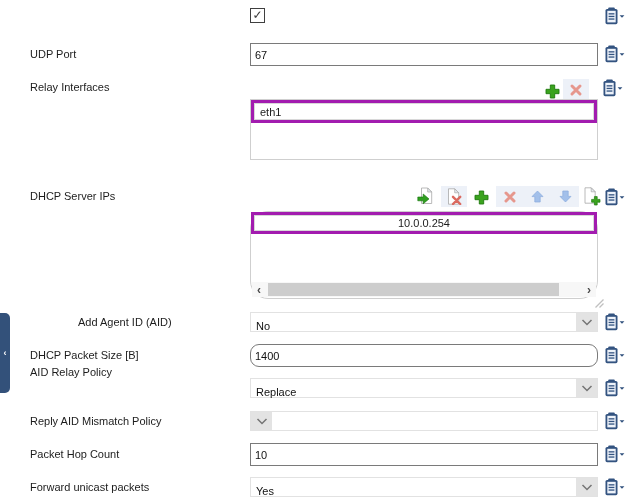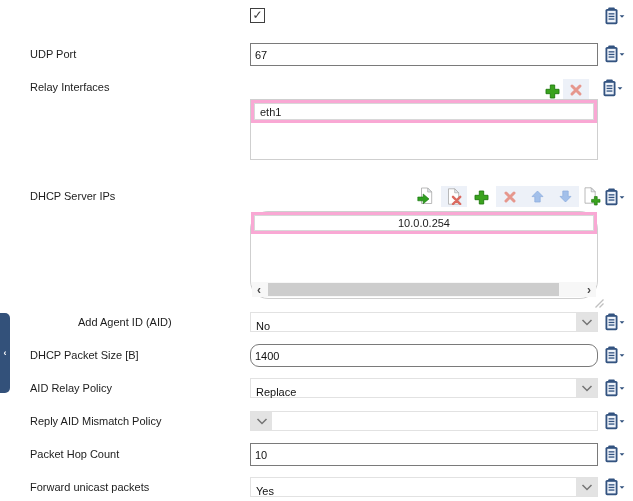--- a/index.html
+++ b/index.html
@@ -13,21 +13,21 @@
             background:#fff;box-sizing:border-box;display:flex;align-items:center;justify-content:center;}
   .checkbox span{font-size:12px;line-height:1;color:#3a3a3a;margin-top:-2px;}
   .combo{position:absolute;left:250px;width:348px;height:20px;background:#fff;border:1px solid #e2e2e2;
          box-sizing:border-box;display:flex;align-items:center;}
   .combo .val{flex:1;padding-left:5px;color:#111;margin-top:8px;}
   .combo .chev{width:21px;align-self:stretch;background:#e3e3e3;display:flex;align-items:center;justify-content:center;}
   .clip{position:absolute;width:21px;height:18px;}
   .iconbox{position:absolute;display:flex;align-items:center;justify-content:center;}
   .tb-flat{background:#edf1f8;}
   .listbox{position:absolute;left:250px;width:348px;border:1px solid #cfcfcf;background:#fff;box-sizing:border-box;}
-  .sel-row{position:absolute;left:0;right:0;height:23px;border:3px solid #f9a8d4;background:#fff;
+  .sel-row{position:absolute;left:0;right:0;height:23px;border:3px solid #a21caf;background:#fff;
            box-sizing:border-box;box-shadow:inset 0 0 0 1px #d8d8d8;display:flex;align-items:center;padding-left:6px;}
   .sel-row.center{justify-content:center;padding-left:0;}
   .hscroll{position:absolute;left:1px;right:1px;bottom:1px;height:15px;background:#f7f7f7;}
   .scroll-arr{position:absolute;top:0;width:14px;height:15px;display:flex;align-items:center;justify-content:center;
               color:#4a4a4a;font-size:12px;font-weight:bold;}
   .scroll-thumb{position:absolute;left:16px;top:1px;width:291px;height:13px;background:#cdcdcd;}
   .collapse-tab{position:absolute;left:0;top:313px;width:10px;height:80px;background:#33517a;
                 border-radius:0 5px 5px 0;display:flex;align-items:center;justify-content:center;
                 color:#fff;font-size:9px;font-weight:bold;}
   .grip{position:absolute;width:9px;height:9px;}
@@ -185,21 +185,21 @@
   <span class="clip" style="left:604px;top:346px;"><svg width="21" height="18" viewBox="0 0 21 18">
         <rect x="4.2" y="0.5" width="6.6" height="3.6" rx="1" fill="#335380"></rect>
         <rect x="1.5" y="2" width="12" height="15.2" rx="1.6" fill="#335380"></rect>
         <rect x="3.3" y="3.8" width="8.4" height="11.6" fill="#eef3fa"></rect>
         <rect x="4.6" y="6.2" width="5.8" height="1.3" fill="#335380"></rect>
         <rect x="4.6" y="8.8" width="5.8" height="1.3" fill="#335380"></rect>
         <rect x="4.6" y="11.4" width="5.8" height="1.3" fill="#335380"></rect>
         <path d="M15.6 8.2 h4.8 l-2.4 2.6 z" fill="#30507c"></path>
       </svg></span>
 
-  <div class="lbl" style="top:382px;">AID Relay Policy</div>
+  <div class="lbl" style="top:366px;">AID Relay Policy</div>
   <div class="combo" style="top:378px;">
     <span class="val">Replace</span>
     <span class="chev">
         <svg width="12" height="7" viewBox="0 0 12 7">
           <polyline points="1.5,1 6,5.5 10.5,1" fill="none" stroke="#757575" stroke-width="1.5"></polyline>
         </svg>
       </span>
   </div>
   <span class="clip" style="left:604px;top:379px;"><svg width="21" height="18" viewBox="0 0 21 18">
         <rect x="4.2" y="0.5" width="6.6" height="3.6" rx="1" fill="#335380"></rect>

